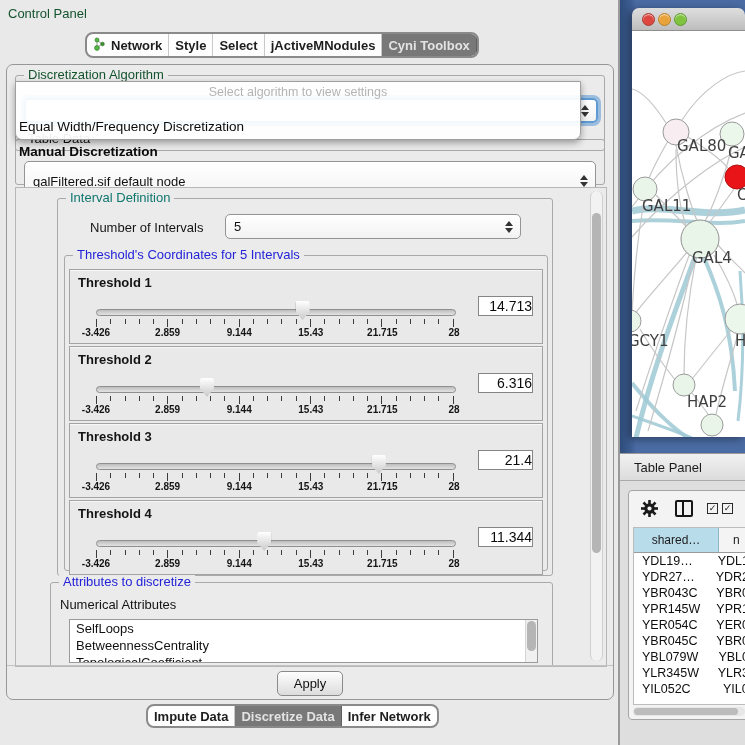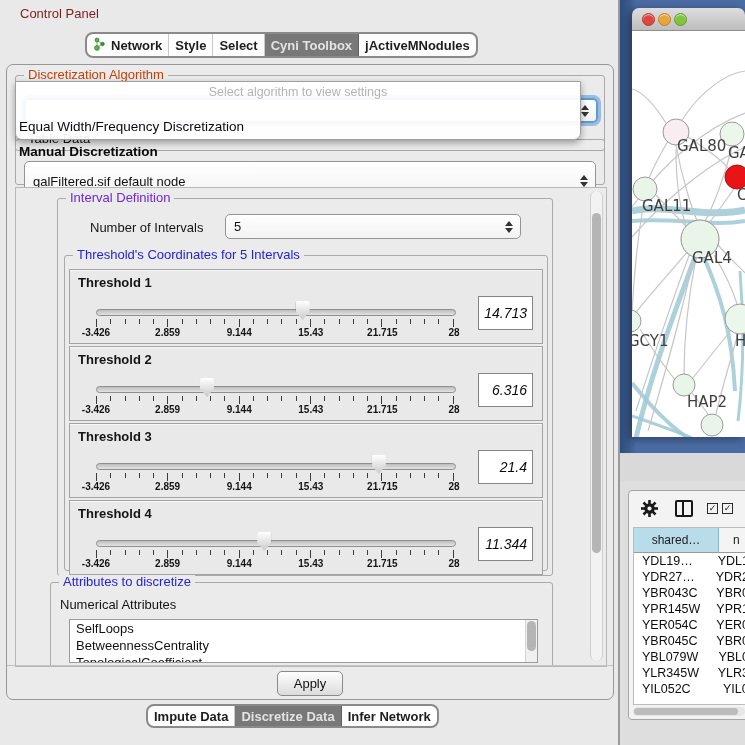--- a/index.html
+++ b/index.html
@@ -1,38 +1,38 @@
 <!DOCTYPE html>
 <html><head>
 <meta charset="utf-8">
 <style>
   html,body{margin:0;padding:0;}
   body{font-family:"Liberation Sans",sans-serif;background:#cfcfcf;}
   #root{position:relative;width:745px;height:745px;background:#e6e6e6;overflow:hidden;}
 
   
   .control-panel{position:absolute;left:0;top:0;width:618px;height:745px;background:#e9e9e9;border-right:2px solid #9a9a9a;}
-  .cp-title{position:absolute;left:20px;top:6px;font-size:13px;color:#7f1d1d;}
+  .cp-title{position:absolute;left:8px;top:6px;font-size:13px;color:#14532d;}
   .win-btn-float{position:absolute;left:702px;top:9px;width:9px;height:9px;border:2px solid #222;}
   .win-btn-close{position:absolute;left:719px;top:4px;font-size:14px;font-weight:bold;color:#111;}
 
   .tab-bar{position:absolute;display:flex;align-items:stretch;background:#fdfdfd;border:2px solid #8a8a8a;border-radius:8px;overflow:hidden;}
   .tab-bar.top{left:85px;top:32px;height:22px;}
   .tab-bar.bottom{left:146px;top:704px;height:20px;}
   .tab{display:flex;align-items:center;gap:5px;padding:0 6px;font-size:13px;font-weight:bold;color:#1d1d1d;border-right:1px solid #c9c9c9;white-space:nowrap;}
   .tab:last-child{border-right:none;}
   .tab.selected{background:#787878;color:#e3e3e3;border-right:1px solid #5f5f5f;}
 
   .main-panel{position:absolute;left:6px;top:64px;width:606px;height:634px;background:#ebebeb;border:1px solid #979797;border-radius:7px;}
 
   .fieldset{position:absolute;border:1px solid #a9a9a9;border-radius:3px;}
   .legend{position:absolute;top:-8px;left:8px;background:#ebebeb;padding:0 4px;font-size:13px;color:#111;line-height:14px;white-space:nowrap;}
-  .legend.green{color:#6d28d9;}
+  .legend.green{color:#0f766e;}
   .legend.blue{color:#2323d8;}
-  .legend.faded{color:#c2410c;}
+  .legend.faded{color:#14532d;}
 
   .combo{position:absolute;background:linear-gradient(#ffffff,#f2f2f2);border:1px solid #949494;border-radius:5px;font-size:13px;color:#111;display:flex;align-items:center;padding:0 22px 0 8px;box-sizing:border-box;}
   .combo .arrows{position:absolute;right:7px;top:50%;transform:translateY(-50%);display:flex;flex-direction:column;gap:2px;}
   .combo .arr-up{width:0;height:0;border-left:4px solid transparent;border-right:4px solid transparent;border-bottom:5px solid #333;}
   .combo .arr-dn{width:0;height:0;border-left:4px solid transparent;border-right:4px solid transparent;border-top:5px solid #333;}
   .combo.focused{border:2px solid #5e9bd3;box-shadow:0 0 0 3px rgba(110,165,215,.65);}
 
   .algo-popup{position:absolute;left:8px;top:16px;width:564px;height:57px;background:rgba(255,255,255,.93);border:1px solid #9f9f9f;border-radius:0 0 7px 7px;box-shadow:0 3px 7px rgba(0,0,0,.35);z-index:30;}
   .popup-placeholder{position:absolute;left:0;top:3px;width:100%;text-align:center;font-size:12.5px;color:#b4b4b4;}
   .popup-opt{position:absolute;left:3px;font-size:13.5px;color:#0a0a0a;white-space:nowrap;}
@@ -47,21 +47,21 @@
 
   .thr-panel{position:relative;width:472px;height:73px;margin:0 0 2px 0;background:#e9e9e9;border:1px solid #a3a3a3;box-shadow:inset 0 1px 0 #f7f7f7;}
   .thr-label{position:absolute;left:8px;top:5px;font-size:13px;font-weight:bold;color:#141414;}
   .thr-track{position:absolute;left:26px;top:39px;width:358px;height:5px;background:linear-gradient(#bdbdbd,#e3e3e3);border:1px solid #8f8f8f;border-radius:4px;}
   .thr-thumb{position:absolute;top:31px;width:14px;height:19px;background:linear-gradient(#ffffff,#c9c9c9);clip-path:polygon(8% 0,92% 0,100% 10%,100% 55%,50% 100%,0 55%,0 10%);filter:drop-shadow(0 0 1px #555);}
   .tickrow{position:absolute;left:26px;top:49px;width:358px;height:8px;display:flex;justify-content:space-between;}
   .tick{width:1px;background:#3c3c3c;height:5px;}
   .tick.major{height:8px;}
   .ticklabels{position:absolute;left:26px;top:57px;width:358px;height:12px;}
   .ticklabels span{position:absolute;transform:translateX(-50%);font-size:10px;font-weight:bold;color:#141414;white-space:nowrap;}
-  .thr-value{position:absolute;right:9px;top:26px;width:55px;height:34px;background:#fff;border:1px solid #858585;font-size:14px;color:#0a0a0a;display:flex;align-items:center;justify-content:flex-end;padding-right:5px;box-sizing:border-box;font-style:italic;}
+  .thr-value{position:absolute;right:9px;top:26px;width:55px;height:20px;background:#fff;border:1px solid #858585;font-size:14px;color:#0a0a0a;display:flex;align-items:center;justify-content:flex-end;box-sizing:border-box;}
 
   .attr-list{position:absolute;left:18px;top:36px;width:467px;height:42px;background:#fff;border:1px solid #9a9a9a;overflow:hidden;}
   .attr-item{font-size:13px;color:#111;line-height:17px;padding-left:6px;white-space:nowrap;}
   .attr-scroll{position:absolute;right:0;top:0;width:11px;height:100%;background:#f0f0f0;border-left:1px solid #d5d5d5;}
   .attr-scroll .thumb{position:absolute;left:1px;top:1px;width:9px;height:30px;background:#b5b5b5;border-radius:5px;}
 
   .footer{position:absolute;left:0;top:600px;width:100%;height:39px;border-top:1px solid #c2c2c2;box-sizing:border-box;}
   .apply-btn{position:absolute;left:50%;top:5px;transform:translateX(-50%);width:64px;height:23px;background:linear-gradient(#fefefe,#dcdcdc);border:1px solid #8a8a8a;border-radius:5px;font-size:13px;color:#111;display:flex;align-items:center;justify-content:center;}
 
   
@@ -112,25 +112,25 @@
               <circle cx="9.5" cy="7" r="1.8" fill="#3f8d33" stroke="#2e7d26" stroke-width=".7"></circle>
             </svg></span>
           <span>Network</span>
         </div>
         <div class="tab">
           <span>Style</span>
         </div>
         <div class="tab">
           <span>Select</span>
         </div>
+        <div class="tab">
+          <span>jActiveMNodules</span>
+        </div>
         <div class="tab selected">
           <span>Cyni Toolbox</span>
-        </div>
-        <div class="tab">
-          <span>jActiveMNodules</span>
         </div>
       </div>
 
     <div class="main-panel">
 
       <div class="fieldset" style="left:8px;top:10px;width:588px;height:74px;">
         <span class="legend faded">Discretization Algorithm</span>
         <div class="combo focused" style="left:8px;top:22px;width:574px;height:25px;">
           <span class="arrows">
               <span class="arr-up"></span>
@@ -433,20 +433,23 @@
             <text x="96" y="127" font-size="15" fill="#3f3f3f" font-family="DejaVu Sans, sans-serif">GA</text>
             <text x="105" y="169" font-size="15" fill="#3f3f3f" font-family="DejaVu Sans, sans-serif">C</text>
             <text x="10" y="180" font-size="15" fill="#3f3f3f" font-family="DejaVu Sans, sans-serif">GAL11</text>
             <text x="60" y="232" font-size="15" fill="#3f3f3f" font-family="DejaVu Sans, sans-serif">GAL4</text>
             <text x="-4" y="315" font-size="15" fill="#3f3f3f" font-family="DejaVu Sans, sans-serif">GCY1</text>
             <text x="103" y="315" font-size="15" fill="#3f3f3f" font-family="DejaVu Sans, sans-serif">H</text>
             <text x="55" y="376" font-size="15" fill="#3f3f3f" font-family="DejaVu Sans, sans-serif">HAP2</text>
           </svg></div>
     </div>
 
+    <div class="tp-header">
+      <span>Table Panel</span>
+    </div>
 
     <div class="tp-body">
       <div class="tp-panel">
         <div class="tp-toolbar">
           <svg class="icon-gear" width="17" height="17" viewBox="0 0 17 17">
             <g fill="#1a1a1a">
               <circle cx="8.5" cy="8.5" r="5.2"></circle>
               <g>
                 <rect x="7.2" y="0" width="2.6" height="4"></rect>
                 <rect x="7.2" y="13" width="2.6" height="4"></rect>

